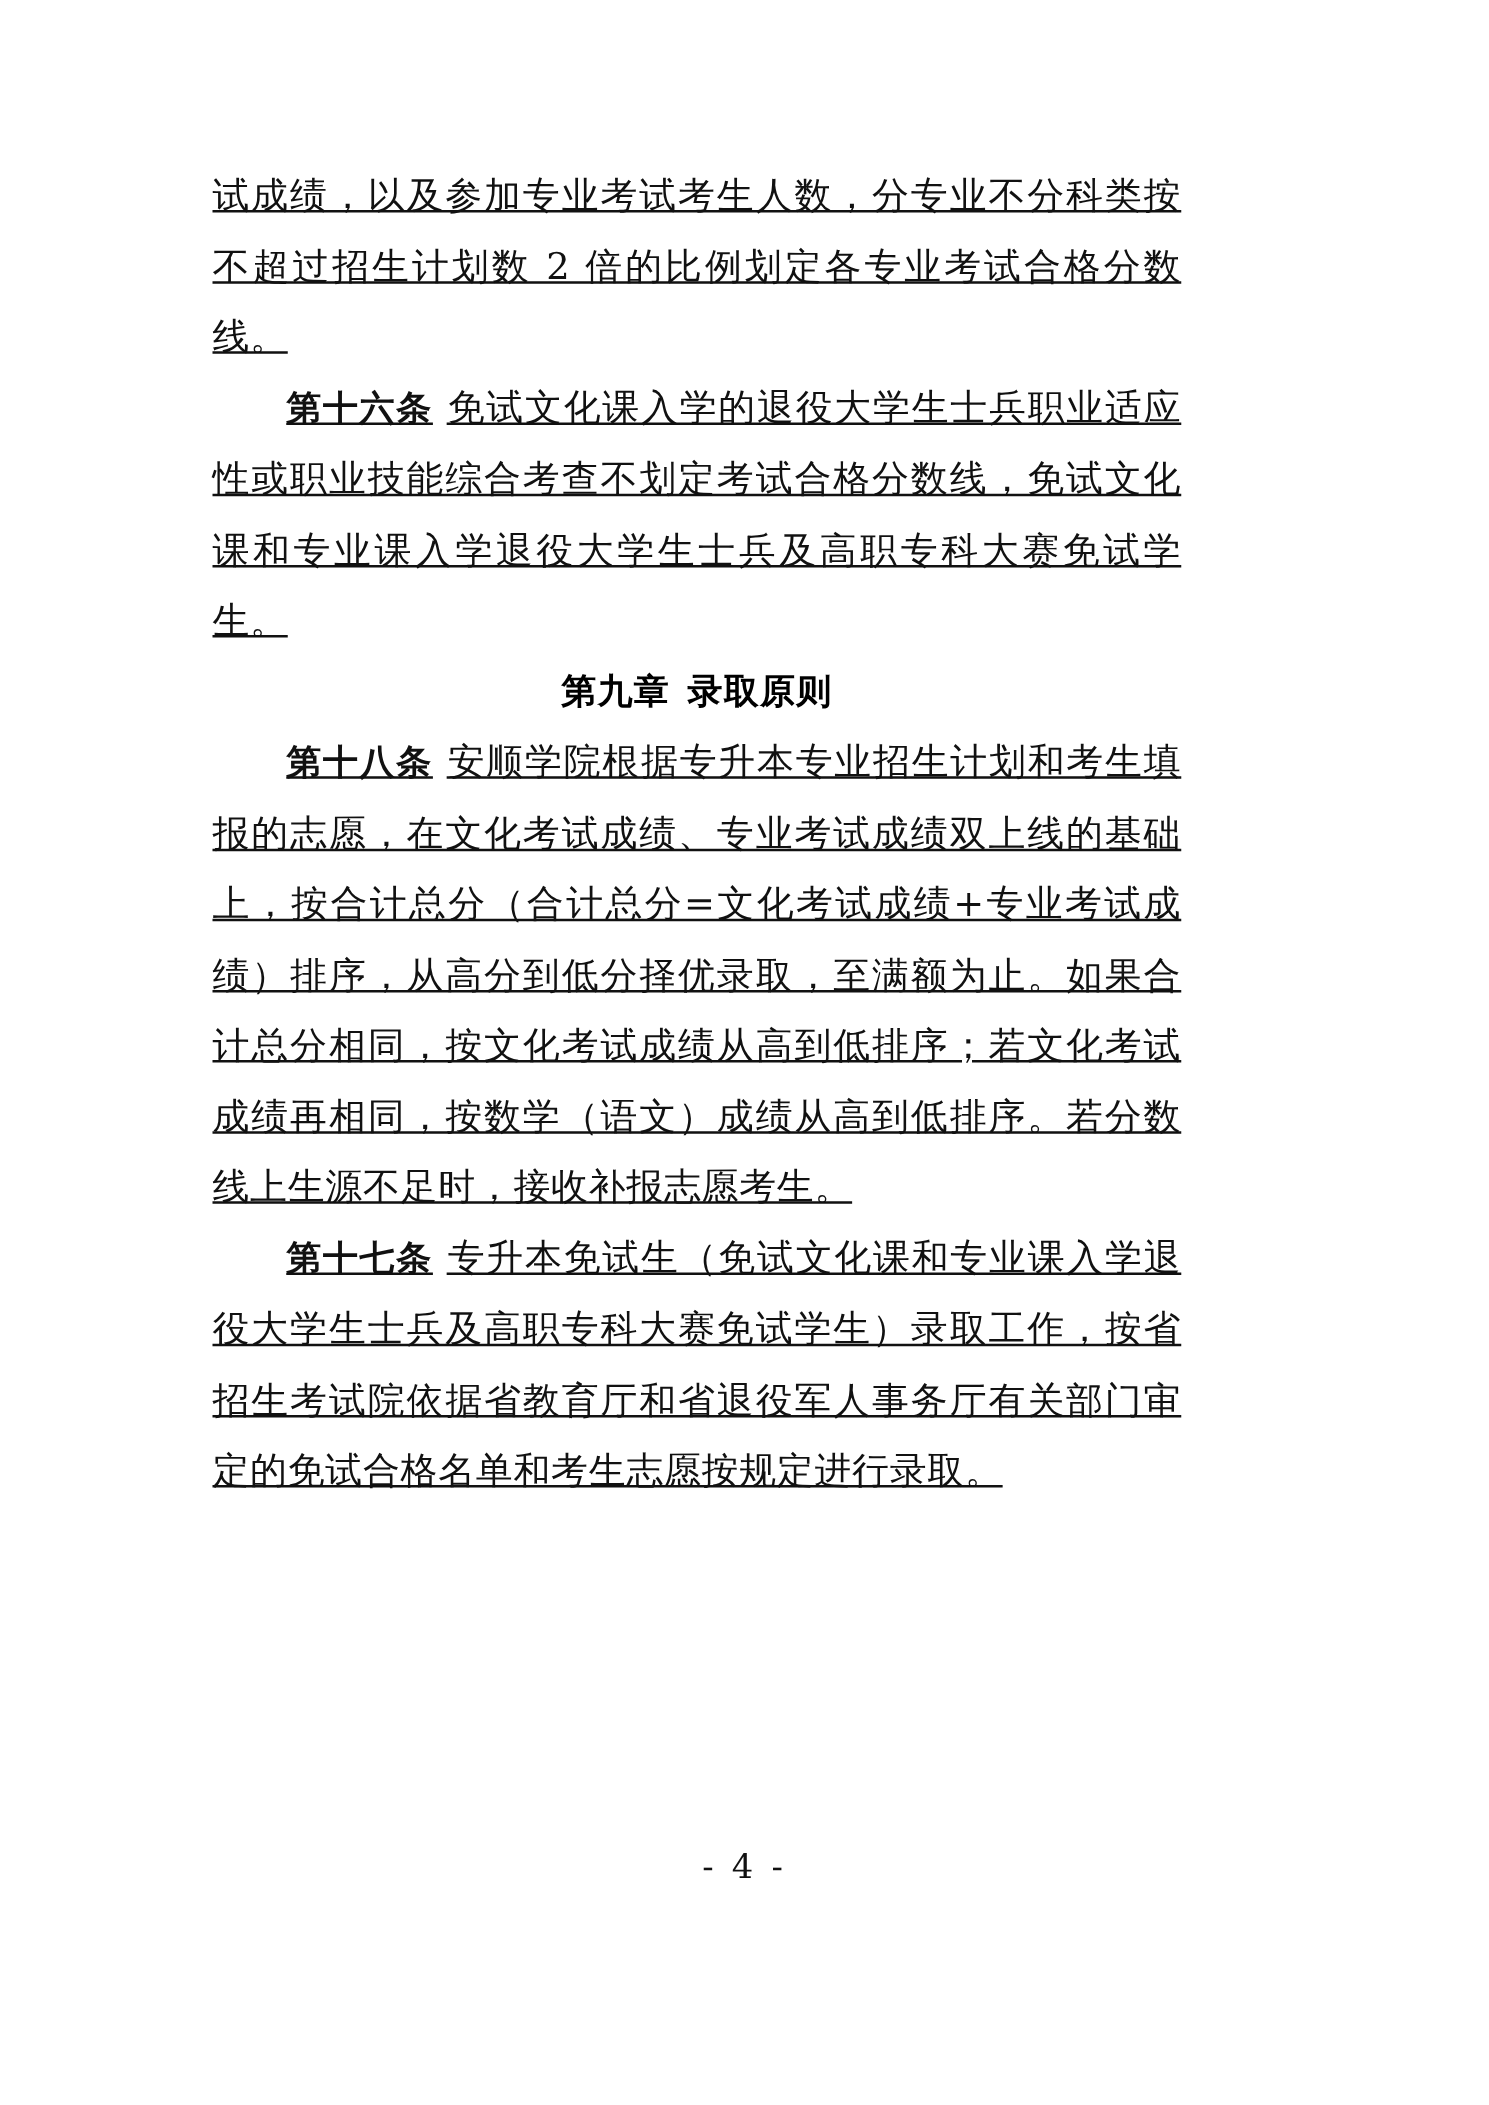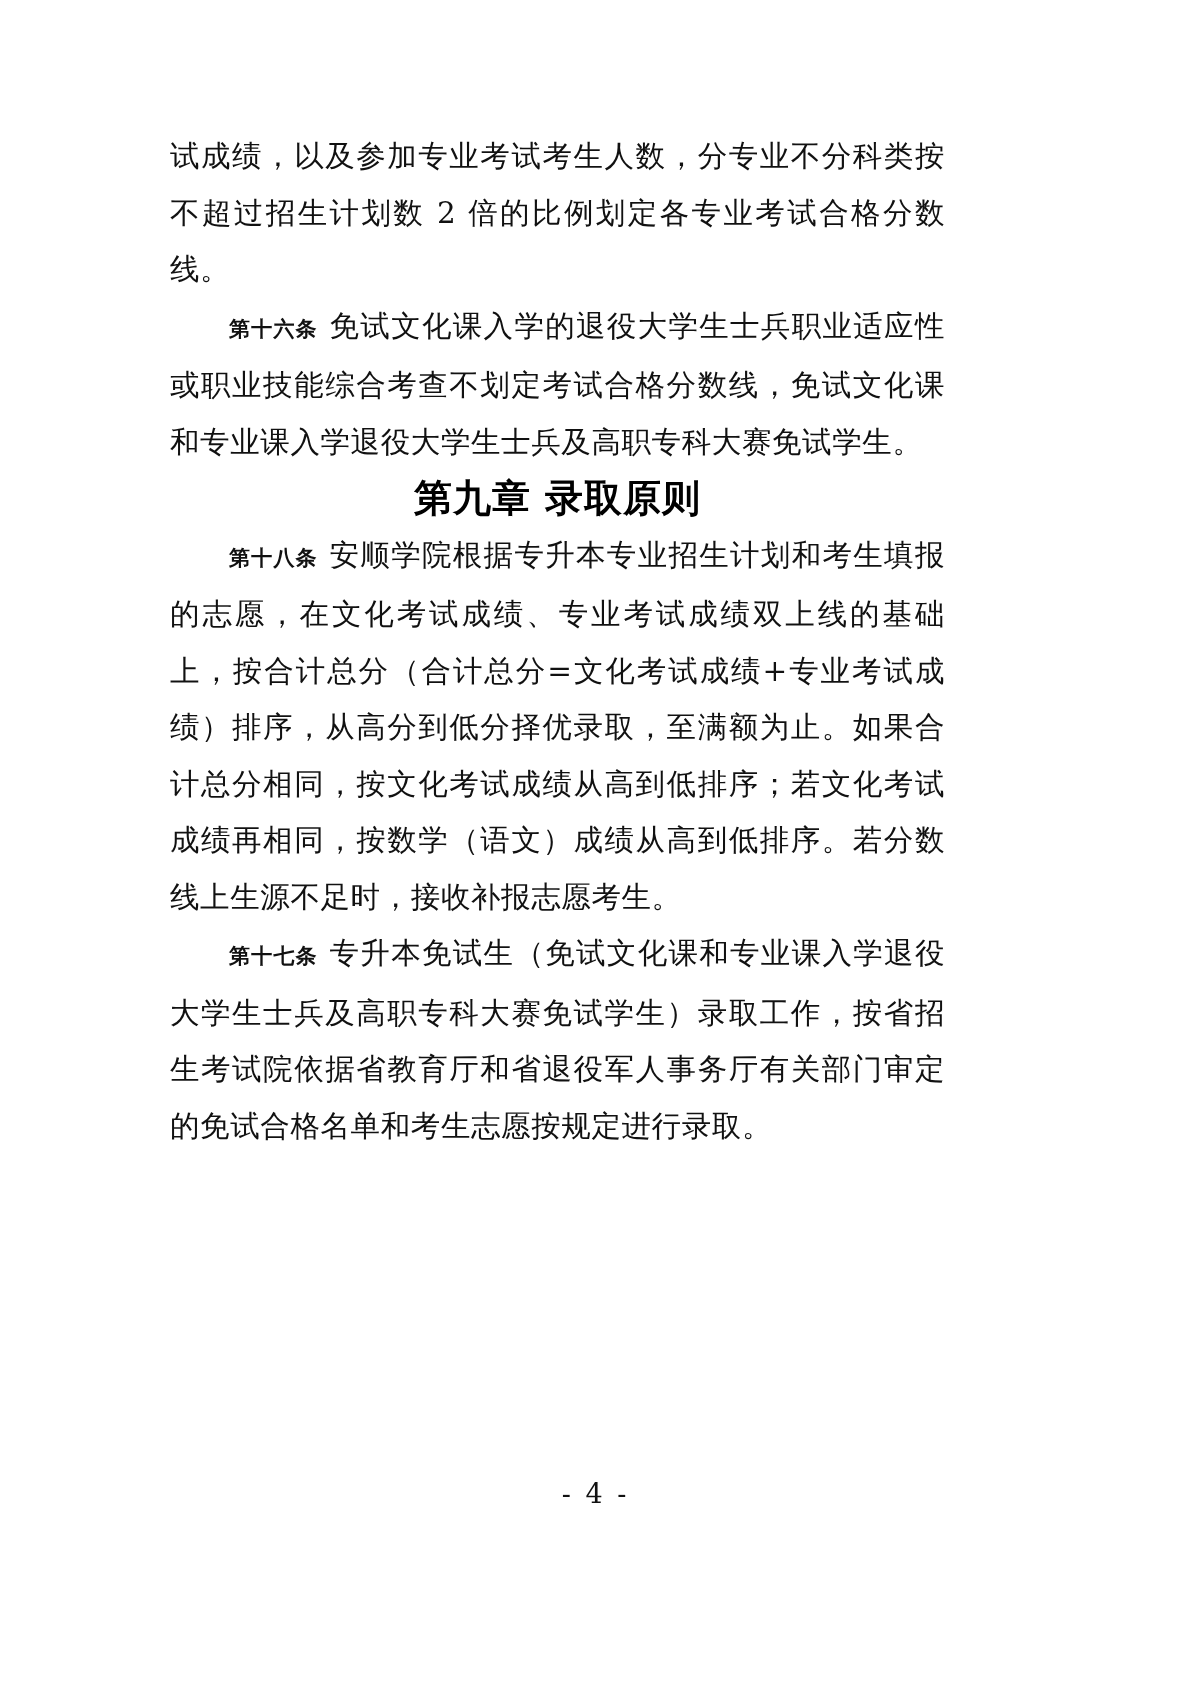--- a/index.html
+++ b/index.html
@@ -27,38 +27,39 @@
   .para {
     font-family: "DejaVu Serif", "Liberation Serif", serif;
     font-size: 29.5px;
     line-height: 56.5px;
     letter-spacing: 0.6px;
     text-align: justify;
     text-justify: inter-ideograph;
     margin: 0;
     color: #111111;
     word-break: break-all;
+    text-decoration: underline;
   }
   .para.cont {            
     text-indent: 0;
   }
   .para.indent {
     text-indent: 59px;
   }
   .artno {
     font-family: "DejaVu Sans", "Liberation Sans", sans-serif;
     font-weight: bold;
-    font-size: 21px;
+    font-size: 28px;
     letter-spacing: 0.5px;
   }
   .artno-gap { display: inline-block; width: 11px; }
   .chapter-heading {
     font-family: "DejaVu Sans", "Liberation Sans", sans-serif;
     font-weight: bold;
-    font-size: 38px;
+    font-size: 28px;
     line-height: 56.5px;
     text-align: center;
     letter-spacing: 1px;
     margin: 0;
     color: #000000;
   }
   .chapter-gap { display: inline-block; width: 14px; }
   
   .page-number {
     position: absolute;

